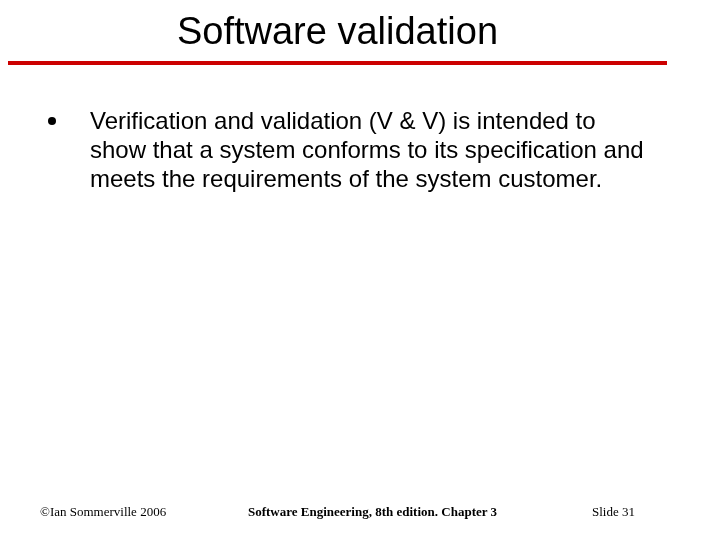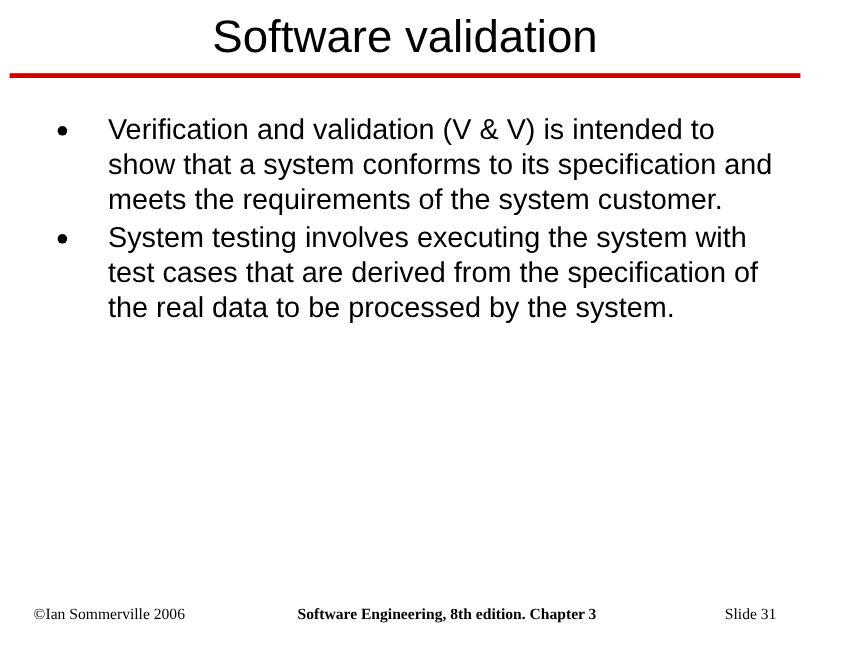--- a/index.html
+++ b/index.html
@@ -24,21 +24,21 @@
     padding-top: 10px;
     padding-bottom: 8px;
     font-weight: normal;
   }
   .red-line {
     height: 4px;
     background: #cc0000;
     margin: 0 8px 0 8px;
   }
   .content {
-    padding: 30px 30px 0 30px;
+    padding: 42px 30px 0 30px;
   }
   ul.bullets {
     list-style: none;
     margin: 0;
     padding: 0;
   }
   ul.bullets li {
     position: relative;
     padding-left: 60px;
     font-size: 24px;
@@ -54,21 +54,21 @@
     width: 8px;
     height: 8px;
     background: #000;
     border-radius: 50%;
   }
   .footer {
     position: absolute;
     bottom: 18px;
     left: 0;
     right: 0;
-    padding: 0 28px;
+    padding: 0 40px;
     font-family: "Times New Roman", Times, serif;
     font-size: 13px;
     color: #000;
     display: flex;
     justify-content: flex-end;
     align-items: baseline;
   }
   .footer .center {
     font-weight: bold;
     text-align: center;
@@ -89,21 +89,20 @@
 
 <div class="slide">
 
   <div class="title">Software validation</div>
 
   <div class="red-line"></div>
 
   <div class="content">
     <ul class="bullets">
       <li>Verification and validation (V &amp; V) is intended to show that a system conforms to its specification and meets the requirements of the system customer.</li>
-      <li>System testing involves executing the system with test cases that are derived from the specification of the real data to be processed by the system.</li>
     </ul>
   </div>
 
   <div class="footer">
     <span class="left">©Ian Sommerville 2006</span>
     <span class="center">Software Engineering, 8th edition. Chapter 3</span>
     <span class="right">Slide 31</span>
   </div>
 
 </div>

